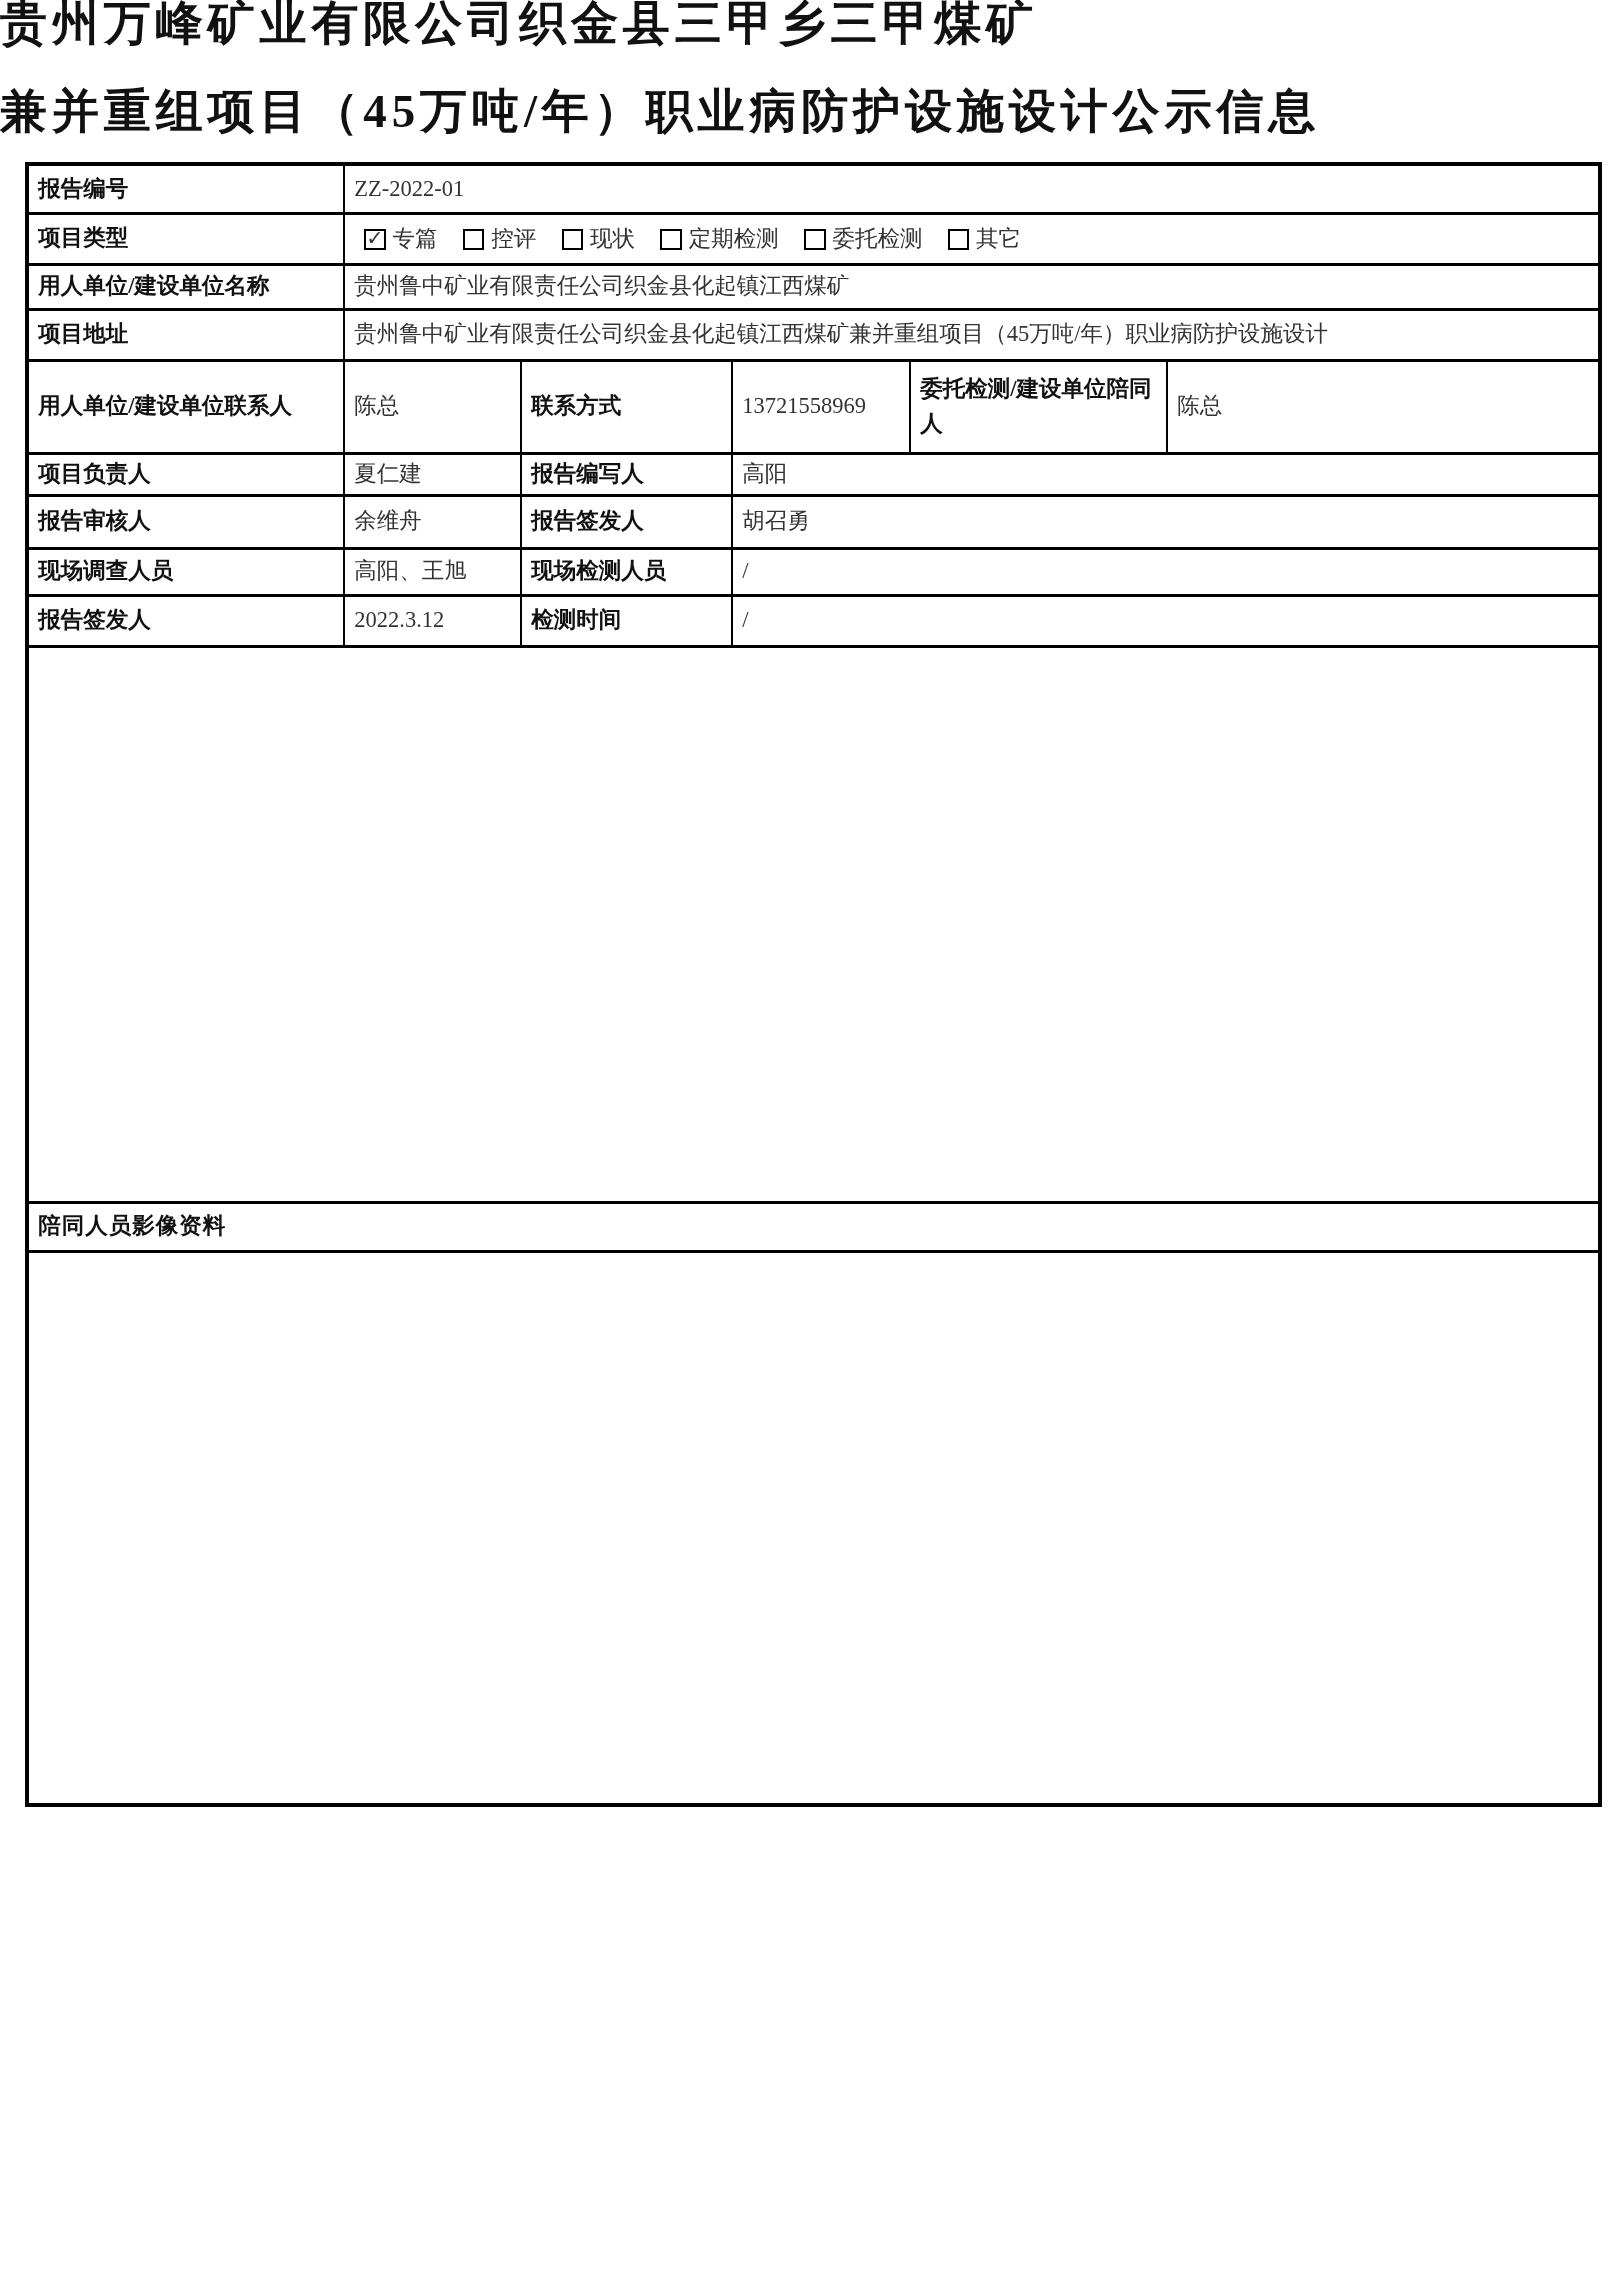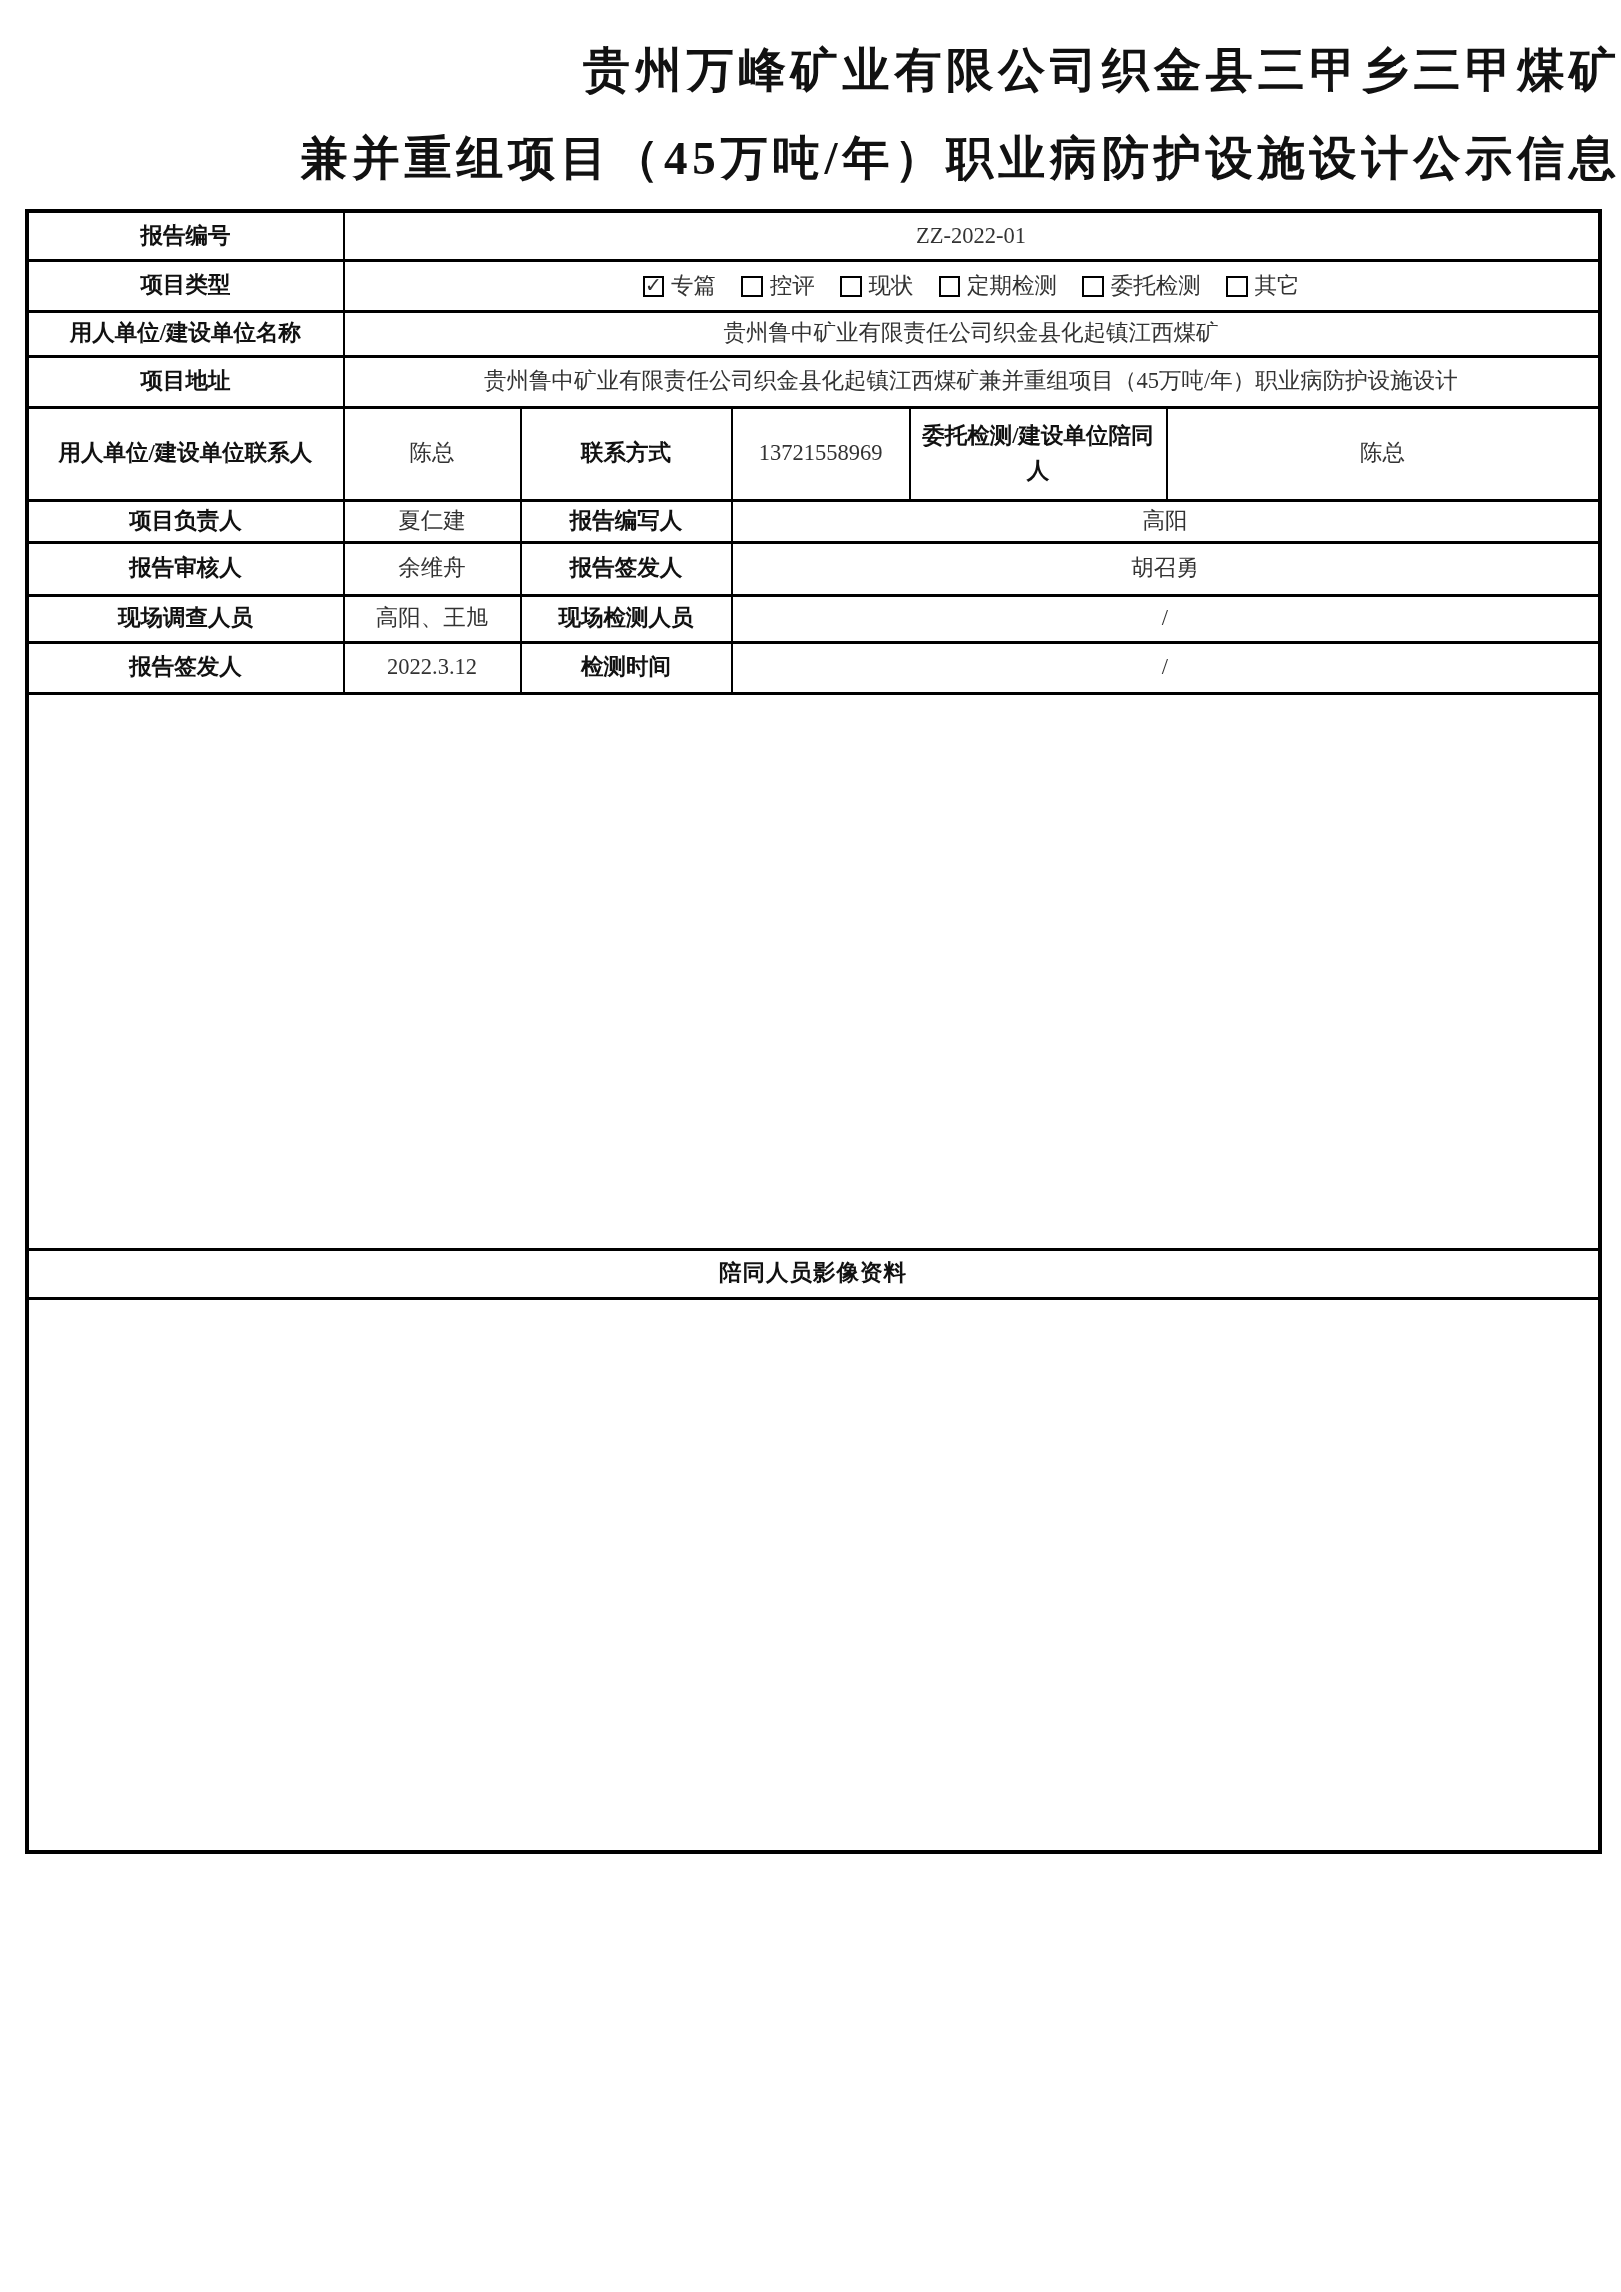--- a/index.html
+++ b/index.html
@@ -8,21 +8,21 @@
     font-family: "Liberation Serif", "DejaVu Serif", serif;
     color: #000000;
   }
   .page {
     position: relative;
     width: 1621px;
     height: 2293px;
     background: #ffffff;
     overflow: hidden;
   }
-  .titles { padding-top: 47px; text-align: right; }
+  .titles { text-align: left; }
   .title-line {
     font-size: 47px;
     font-weight: bold;
     letter-spacing: 4.9px;
     line-height: 1.0;
     color: #111111;
   }
   .title-line + .title-line { margin-top: 41px; }
 
   table.info-table {
@@ -30,21 +30,21 @@
     width: 1573px;
     border-collapse: collapse;
     table-layout: fixed;
     border: 4.9px solid #000000;
   }
   table.info-table td {
     border: 2.9px solid #000000;
     border-top-width: 3.9px;
     border-bottom-width: 3.9px;
     vertical-align: middle;
-    text-align: center;
+    text-align: left;
     font-size: 22.5px;
     padding: 2px 9.8px;
     overflow: hidden;
     line-height: 1.55;
   }
   td.lbl { font-weight: bold; color: #111111; }
   td.val { font-weight: normal; color: #333333; }
   td.section-hdr { font-weight: bold; color: #111111; letter-spacing: 1px; }
 
   tr.h50  td { height: 49px; }

